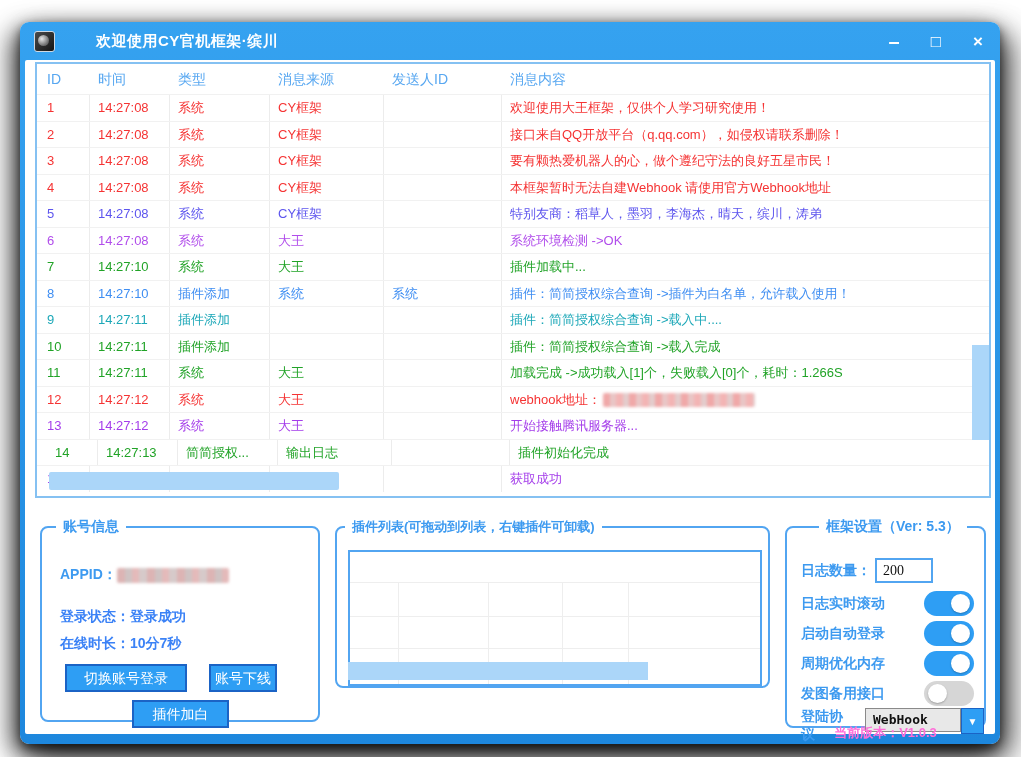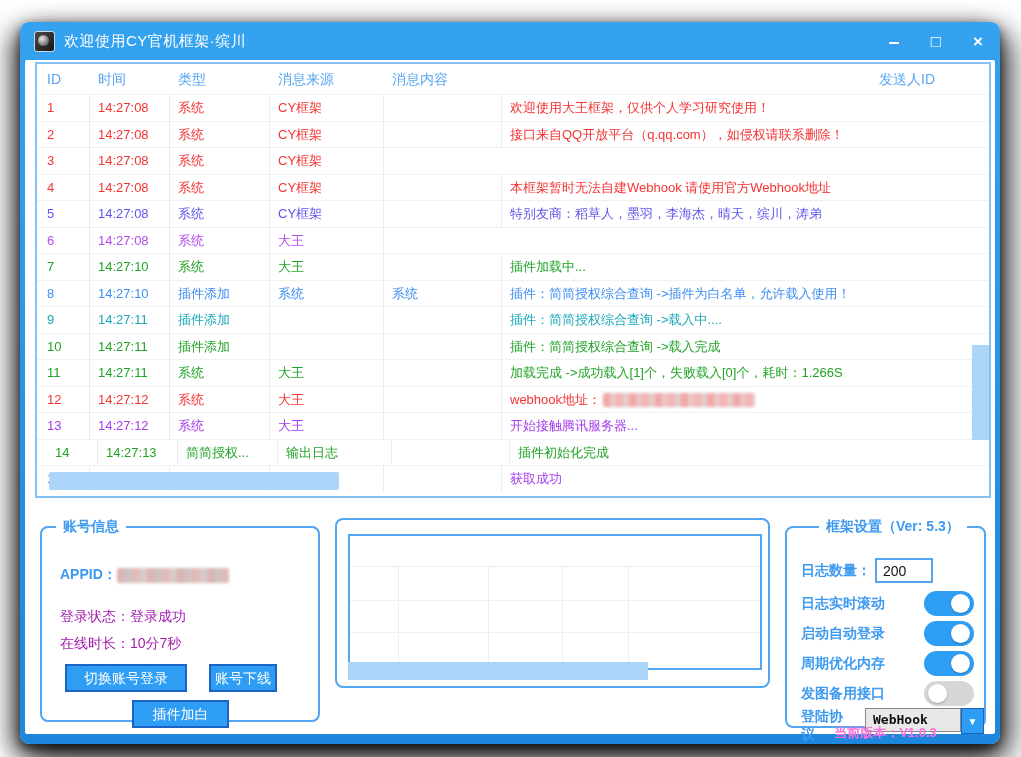--- a/index.html
+++ b/index.html
@@ -12,21 +12,21 @@
   .window{
     position:absolute;left:20px;top:22px;width:980px;height:722px;
     background:linear-gradient(180deg,#35a2f0,#1d87dd);
     border-radius:9px;
     box-shadow:0 10px 28px rgba(0,0,0,.72),0 4px 10px rgba(0,0,0,.5),14px 14px 30px rgba(0,0,0,.45),-10px 10px 26px rgba(0,0,0,.4);
   }
   
   .titlebar{position:absolute;left:0;top:0;right:0;height:38px;display:flex;align-items:center;padding:0 14px;box-sizing:border-box;}
   .app-icon{width:19px;height:19px;border-radius:3px;background:linear-gradient(135deg,#4a4a4a,#151515);border:1px solid #cfd8e2;margin-right:9px;position:relative;flex:0 0 auto;}
   .app-icon .lens{position:absolute;left:3px;top:3px;width:11px;height:11px;border-radius:50%;background:radial-gradient(circle at 35% 35%,#e8e8e8,#6a6a6a 70%);}
-  .title{color:#ffffff;font-size:15px;font-weight:normal;letter-spacing:.5px;}
+  .title{color:#ffffff;font-size:15px;font-weight:bold;letter-spacing:.5px;margin-left:32px;}
   .controls{margin-left:auto;display:flex;align-items:center;gap:26px;}
   .ctrl{color:#fff;font-size:17px;font-weight:bold;line-height:1;cursor:default;width:16px;text-align:center;}
   .ctrl.mini{font-size:20px;}
   
   .content{position:absolute;left:5px;right:5px;top:38px;bottom:10px;background:#ffffff;border-radius:2px;}
   
   .logtable{position:absolute;left:10px;top:2px;width:956px;height:436px;background:#fff;border:2px solid #85c1f2;box-sizing:border-box;overflow:hidden;}
   .log-header{display:flex;height:30px;line-height:30px;font-size:14px;color:#57a7f1;}
   .log-rows-wrap{position:absolute;left:0;top:30px;right:0;bottom:0;overflow:hidden;}
   .log-row{display:flex;height:26.5px;line-height:26.5px;font-size:13px;border-top:1px solid #f1f1f1;box-sizing:border-box;}
@@ -49,39 +49,39 @@
   
   .gbox{position:absolute;border:2px solid #52a5f1;border-radius:8px;margin:0;padding:0;box-sizing:border-box;}
   .gbox legend{margin-left:14px;padding:0 7px;color:#3d9af0;font-size:14px;font-weight:bold;}
   .account{left:15px;top:458px;width:280px;height:204px;}
   .plugins{left:310px;top:458px;width:435px;height:170px;}
   .plugins legend{font-size:13px;margin-left:8px;}
   .settings{left:760px;top:458px;width:201px;height:210px;}
   .settings legend{font-size:14px;margin-left:32px;}
   
   .appid-row{position:absolute;left:18px;top:30px;font-size:14px;font-weight:bold;color:#3d9af0;}
-  .green-line{position:absolute;left:18px;font-size:14px;font-weight:normal;color:#a21caf;}
+  .green-line{position:absolute;left:18px;font-size:14px;font-weight:bold;color:#3b82f6;}
   .gl1{top:72px;} .gl2{top:99px;}
   .btn{position:absolute;background:#2e9ef4;border:2px solid #1b63c5;color:#fff;font-size:14px;text-align:center;box-sizing:border-box;cursor:default;font-family:inherit;padding:0;}
   .btn-switch{left:23px;top:128px;width:122px;height:28px;line-height:24px;}
   .btn-offline{left:167px;top:128px;width:68px;height:28px;line-height:24px;}
   .btn-whitelist{left:90px;top:164px;width:97px;height:28px;line-height:24px;}
   
   .ptable{position:absolute;left:11px;top:14px;width:414px;height:136px;border:2px solid #52a5f1;box-sizing:border-box;background:#fff;overflow:hidden;}
   .p-header{display:flex;height:30px;line-height:30px;font-size:14px;color:#57a7f1;flex-direction:column;}
   .p0{width:48px;padding-left:10px;} .p1{width:90px;padding-left:4px;} .p2{width:74px;padding-left:4px;} .p3{width:66px;padding-left:4px;} .p4{flex:1;padding-left:4px;}
   .ptable .vline{position:absolute;top:30px;bottom:0;width:1px;background:#eeeeee;}
   .ptable .hline{position:absolute;left:0;right:0;height:1px;background:#eeeeee;}
   .pscroll{position:absolute;left:11px;bottom:6px;width:300px;height:18px;background:#abd6f9;}
   .pbtn-row{position:absolute;left:320px;top:625px;display:flex;gap:8px;}
   .pbtn{position:static;width:79px;height:28px;line-height:24px;}
   
   .set-row-log{position:absolute;left:14px;top:22px;display:flex;align-items:center;}
   .set-label{color:#3d9af0;font-size:14px;font-weight:bold;}
-  .log-count-input{width:58px;height:25px;margin-left:4px;border:2px solid #52a5f1;font-size:14px;padding-left:6px;box-sizing:border-box;color:#111;font-family:Liberation Sans, sans-serif;}
+  .log-count-input{width:58px;height:25px;margin-left:4px;border:2px solid #52a5f1;font-size:14px;padding-left:6px;box-sizing:border-box;color:#111;font-family:Liberation Serif, serif;}
   .toggle-row{position:absolute;left:14px;width:173px;display:flex;align-items:center;justify-content:space-between;}
   .toggle{width:50px;height:25px;border-radius:13px;position:relative;flex:0 0 auto;}
   .toggle.on{background:#2e9ef4;}
   .toggle.off{background:#d6d6d6;}
   .knob{position:absolute;top:3px;width:19px;height:19px;border-radius:50%;background:#fff;box-shadow:0 1px 2px rgba(0,0,0,.25);}
   .on .knob{right:4px;} .off .knob{left:4px;}
   .proto-row{position:absolute;left:14px;top:172px;display:flex;align-items:flex-start;}
   .select-box{margin-left:10px;width:99px;height:24px;line-height:22px;background:#e8e8e8;border:1px solid #8a8a8a;box-sizing:border-box;padding-left:7px;font-family:"DejaVu Sans Mono","Liberation Mono",monospace;font-size:13px;font-weight:bold;color:#111;}
   .select-arrow{width:24px;height:26px;background:#2e9ef4;border:1px solid #1b63c5;box-sizing:border-box;display:flex;align-items:center;justify-content:center;}
   .select-arrow span{color:#fff;font-size:10px;}
@@ -105,22 +105,22 @@
   </div>
 
   <div class="content">
 
     <div class="logtable">
       <div class="log-header">
         <span class="cell c0">ID</span>
         <span class="cell c1">时间</span>
         <span class="cell c2">类型</span>
         <span class="cell c3">消息来源</span>
+        <span class="cell c4">发送人ID</span>
         <span class="cell c5">消息内容</span>
-        <span class="cell c4">发送人ID</span>
       </div>
       <div class="log-rows-wrap" id="log-rows">
           <div class="log-row" style="color: rgb(245, 51, 51);">
             <span class="cell c0">1</span>
             <span class="cell c1">14:27:08</span>
             <span class="cell c2">系统</span>
             <span class="cell c3">CY框架</span>
             <span class="cell c4"></span>
             <span class="cell c5">欢迎使用大王框架，仅供个人学习研究使用！</span>
           </div>
@@ -131,20 +131,21 @@
             <span class="cell c3">CY框架</span>
             <span class="cell c4"></span>
             <span class="cell c5">接口来自QQ开放平台（q.qq.com），如侵权请联系删除！</span>
           </div>
           <div class="log-row" style="color: rgb(245, 51, 51);">
             <span class="cell c0">3</span>
             <span class="cell c1">14:27:08</span>
             <span class="cell c2">系统</span>
             <span class="cell c3">CY框架</span>
             <span class="cell c4"></span>
+            <span class="cell c5">要有颗热爱机器人的心，做个遵纪守法的良好五星市民！</span>
           </div>
           <div class="log-row" style="color: rgb(245, 51, 51);">
             <span class="cell c0">4</span>
             <span class="cell c1">14:27:08</span>
             <span class="cell c2">系统</span>
             <span class="cell c3">CY框架</span>
             <span class="cell c4"></span>
             <span class="cell c5">本框架暂时无法自建Webhook 请使用官方Webhook地址</span>
           </div>
           <div class="log-row" style="color: rgb(93, 85, 238);">
@@ -154,20 +155,21 @@
             <span class="cell c3">CY框架</span>
             <span class="cell c4"></span>
             <span class="cell c5">特别友商：稻草人，墨羽，李海杰，晴天，缤川，涛弟</span>
           </div>
           <div class="log-row" style="color: rgb(177, 77, 235);">
             <span class="cell c0">6</span>
             <span class="cell c1">14:27:08</span>
             <span class="cell c2">系统</span>
             <span class="cell c3">大王</span>
             <span class="cell c4"></span>
+            <span class="cell c5">系统环境检测 -&gt;OK</span>
           </div>
           <div class="log-row" style="color: rgb(33, 163, 39);">
             <span class="cell c0">7</span>
             <span class="cell c1">14:27:10</span>
             <span class="cell c2">系统</span>
             <span class="cell c3">大王</span>
             <span class="cell c4"></span>
             <span class="cell c5">插件加载中...</span>
           </div>
           <div class="log-row" style="color: rgb(63, 142, 242);">
@@ -245,20 +247,21 @@
         <span>APPID：</span><span class="redact appid"></span>
       </div>
       <div class="green-line gl1">登录状态：登录成功</div>
       <div class="green-line gl2">在线时长：10分7秒</div>
       <button class="btn btn-switch">切换账号登录</button>
       <button class="btn btn-offline">账号下线</button>
       <button class="btn btn-whitelist">插件加白</button>
     </fieldset>
 
     <fieldset class="gbox plugins">
+      <legend>插件列表(可拖动到列表，右键插件可卸载)</legend>
       <div class="ptable">
         <div class="p-header">
           <span class="cell p0">状态</span>
           <span class="cell p1">插件名</span>
           <span class="cell p2">作者</span>
           <span class="cell p3">版本</span>
           <span class="cell p4">说明</span>
         </div>
         <div class="vline" style="left:48px"></div>
         <div class="vline" style="left:138px"></div>

